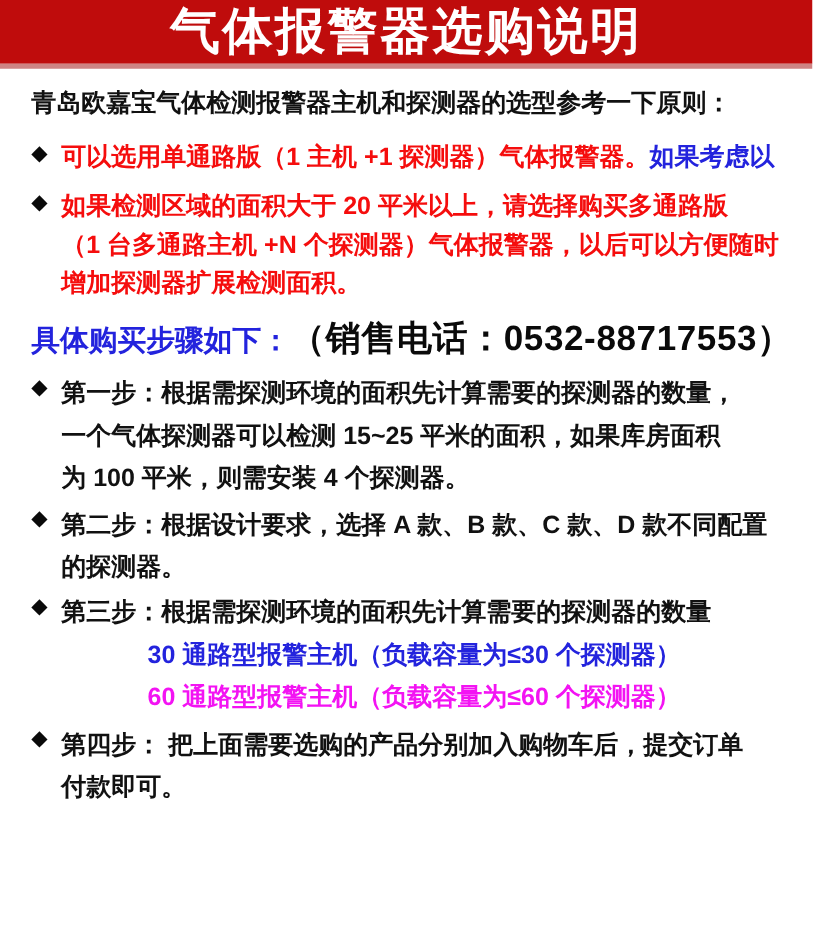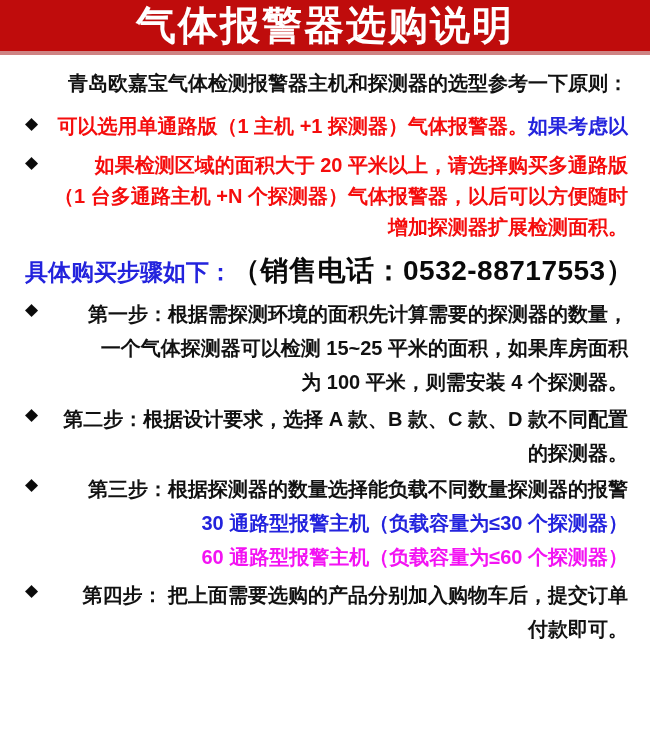--- a/index.html
+++ b/index.html
@@ -2,21 +2,21 @@
 <html style="--header-bg: #bf0c0c; --strip: #ce8383; --red: #f50d0d; --blue: #2323dd; --magenta: #f313f3; --black: #111111;"><head>
 <meta charset="utf-8">
 <style>
   html, body {
     margin: 0; padding: 0;
     width: 650px; height: 741px;
     background: #ffffff;
     overflow: hidden;
     font-family: "Liberation Sans", "DejaVu Sans", sans-serif;
   }
-  .page { width: 650px; height: 666px; background:#fff;text-align:right; }
+  .page { width: 650px; height: 666px; background:#fff; }
 
   .header {
     height: 51px;
     background: var(--header-bg, #bf0c0c);
     display: flex; align-items: center; justify-content: center;
   }
   .header-strip { height: 4px; background: var(--strip, #ce8383); }
 
   .page-title {
     color: #ffffff;
@@ -101,21 +101,21 @@
       </div>
 
       <div class="bullet-block s2">
         <span class="diamond">◆</span>
         <div class="line">第二步：根据设计要求，选择 A 款、B 款、C 款、D 款不同配置</div>
         <div class="line">的探测器。</div>
       </div>
 
       <div class="bullet-block s3">
         <span class="diamond">◆</span>
-        <div class="line">第三步：根据探测器的数量选择能负载不同数量探测器的报警</div>
+        <div class="line">第三步：根据需探测环境的面积先计算需要的探测器的数量</div>
         <div class="line t-blue indent2">30 通路型报警主机（负载容量为≤30 个探测器）</div>
         <div class="line t-magenta indent2">60 通路型报警主机（负载容量为≤60 个探测器）</div>
       </div>
 
       <div class="bullet-block s4">
         <span class="diamond">◆</span>
         <div class="line">第四步： 把上面需要选购的产品分别加入购物车后，提交订单</div>
         <div class="line">付款即可。</div>
       </div>
 

